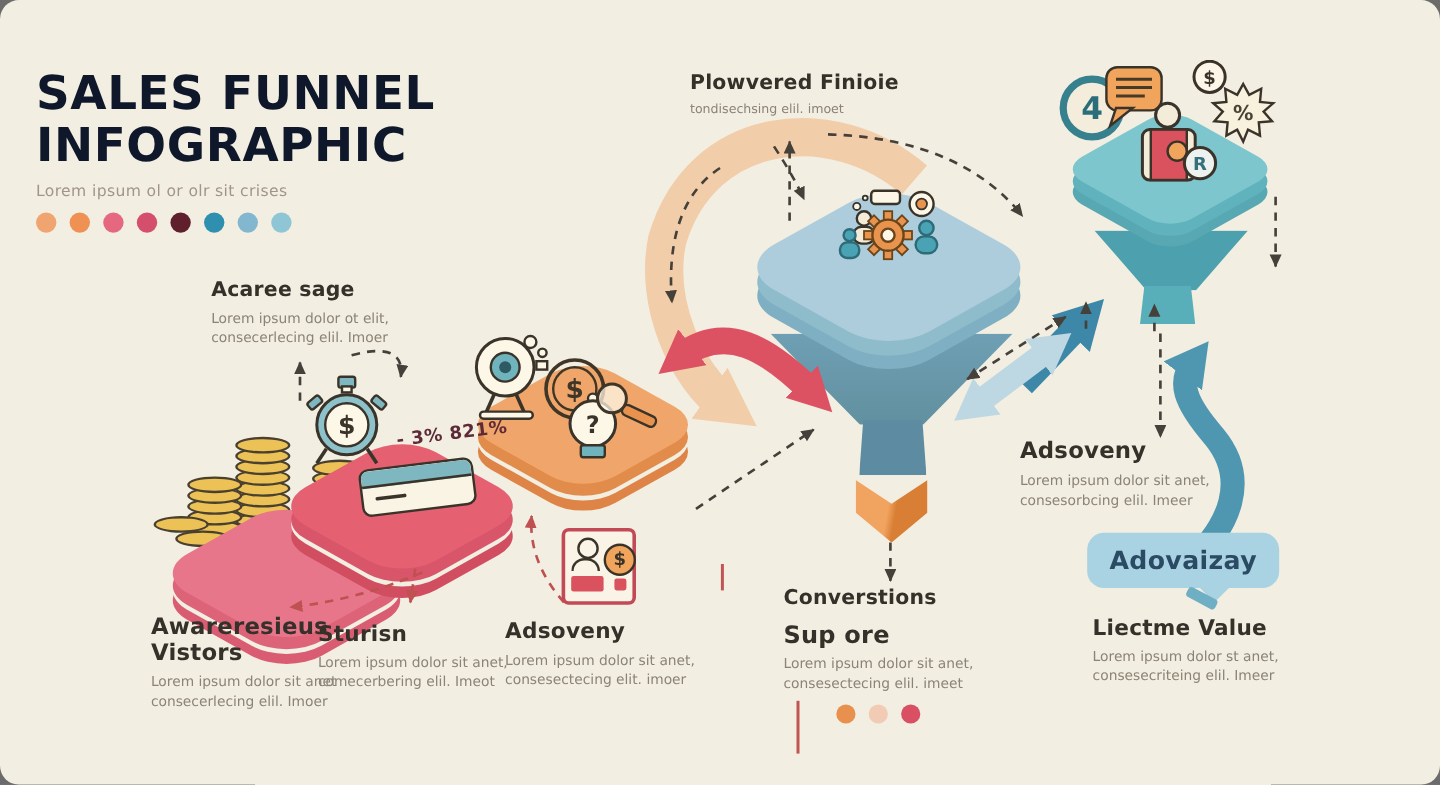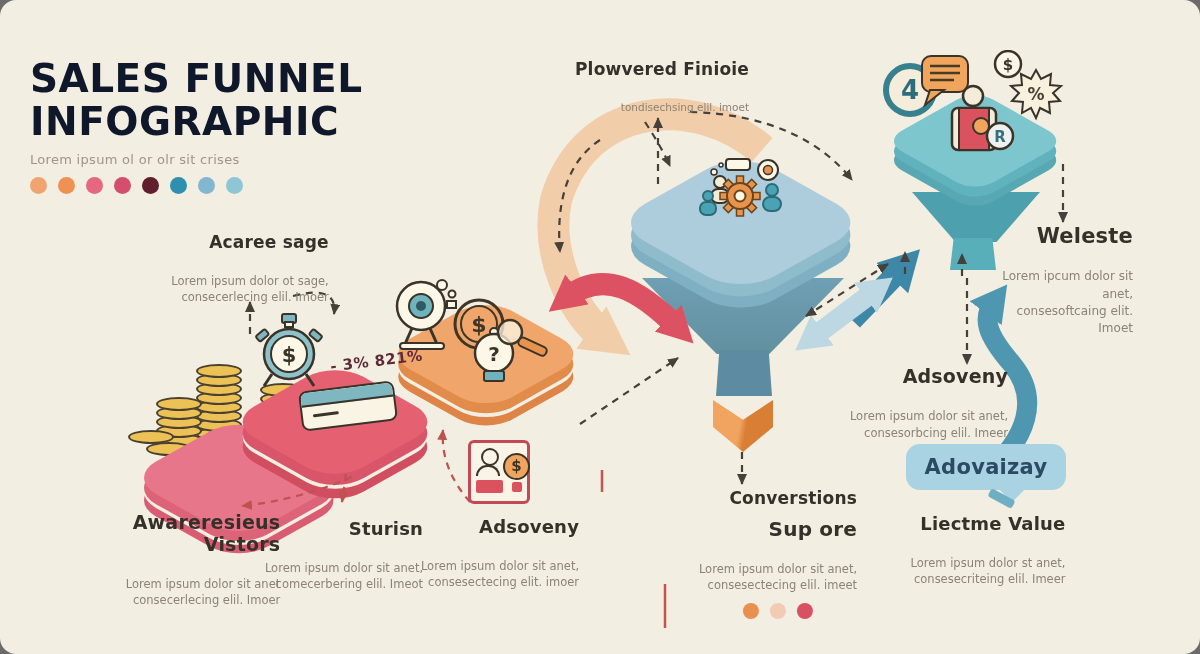--- a/index.html
+++ b/index.html
@@ -11,23 +11,23 @@
   .hdr h1{margin:0;font-size:39px;line-height:1.1;font-weight:700;color:#0f172a;letter-spacing:.5px;}
   .hdr .sub{margin-top:8px;font-size:13px;color:#a2938b;letter-spacing:.3px;}
   .dots{margin-top:10px;display:flex;gap:11px;}
   .dot{width:17px;height:17px;border-radius:50%;}
 
   
   .iso{position:absolute;transform:scaleY(0.56);}
   .face{position:absolute;width:70%;height:70%;left:15%;border-radius:26%;transform:rotate(45deg);}
 
   
-  .lbl{position:absolute;text-align:right;transform:translateX(-50%);z-index:6;}
+  .lbl{position:absolute;text-align:left;transform:translateX(-50%);z-index:6;}
   .lbl .t{font-weight:700;color:#35312a;font-size:18px;letter-spacing:.2px;line-height:1.15;}
-  .lbl .s{font-size:11.5px;color:#8b8376;line-height:1.45;margin-top:20px;}
+  .lbl .s{font-size:11.5px;color:#8b8376;line-height:1.45;margin-top:4px;}
 
   .coin{position:absolute;width:46px;height:14px;background:#ecc155;border:2.5px solid #4a4030;
     border-radius:50%;box-sizing:border-box;}
 
   .card{position:absolute;left:300px;top:386px;width:92px;height:36px;background:#faf4e4;
     border:2.5px solid #3a332a;border-radius:8px;overflow:hidden;transform:rotate(-7deg);z-index:5;}
   .card .stripe{height:12px;background:#7fb7c0;border-bottom:2.5px solid #3a332a;}
   .card .line{width:26px;height:3px;background:#3a332a;margin:8px 0 0 10px;border-radius:2px;}
 
   .stat{position:absolute;left:330px;top:352px;z-index:5;font-weight:700;font-size:15px;
@@ -331,38 +331,31 @@
     <line x1="665" y1="584" x2="665" y2="628" stroke="#c05553" stroke-width="2.5"></line>
     <line x1="602" y1="470" x2="602" y2="492" stroke="#c05553" stroke-width="2.5"></line>
   </svg>
 
   <div class="bubble">Adovaizay</div>
   <div class="bubble-frag"></div>
 
   <div class="lbl" style="left:250px;top:233px">
     <div class="t" style="font-size:17px">Acaree sage</div>
     <div class="s">
-      <span>Lorem ipsum dolor ot sage,</span><br>
+      <span>Lorem ipsum dolor ot elit,</span><br>
       <span>consecerlecing elil. Imoer</span>
     </div>
   </div>
 
 
   <div class="lbl" style="left:662px;top:60px">
     <div class="t" style="font-size:17px">Plowvered Finioie</div>
     <div class="s" style="font-size:10.5px">tondisechsing elil. imoet</div>
   </div>
 
-  <div class="lbl" style="left:1066px;top:224px">
-    <div class="t" style="font-size:21px">Weleste</div>
-    <div class="s" style="font-size:12px">
-      <span>Lorem ipcum dolor sit anet,</span><br>
-      <span>consesoftcaing elit. Imoet</span>
-    </div>
-  </div>
 
   <div class="lbl" style="left:929px;top:366px">
     <div class="t" style="font-size:19px">Adsoveny</div>
     <div class="s">
       <span>Lorem ipsum dolor sit anet,</span><br>
       <span>consesorbcing elil. Imeer</span>
     </div>
   </div>
 
   <div class="lbl" style="left:203px;top:512px">
@@ -385,21 +378,21 @@
   </div>
 
   <div class="lbl" style="left:500px;top:517px">
     <div class="t">Adsoveny</div>
     <div class="s">
       <span>Lorem ipsum dolor sit anet,</span><br>
       <span>consesectecing elit. imoer</span>
     </div>
   </div>
 
-  <div class="lbl" style="left:778px;top:489px">
+  <div class="lbl" style="left:732px;top:489px">
     <div class="t" style="font-size:17px">Converstions</div>
     <div class="t" style="font-size:20px;margin-top:9px">Sup ore</div>
     <div class="s">
       <span>Lorem ipsum dolor sit anet,</span><br>
       <span>consesectecing elil. imeet</span>
     </div>
     <div class="dots" style="justify-content:center;margin-top:9px">
       <span class="dot" style="width: 16px; height: 16px; background: rgb(232, 145, 78);"></span>
       <span class="dot" style="width: 16px; height: 16px; background: rgb(242, 203, 180);"></span>
       <span class="dot" style="width: 16px; height: 16px; background: rgb(217, 79, 99);"></span>

